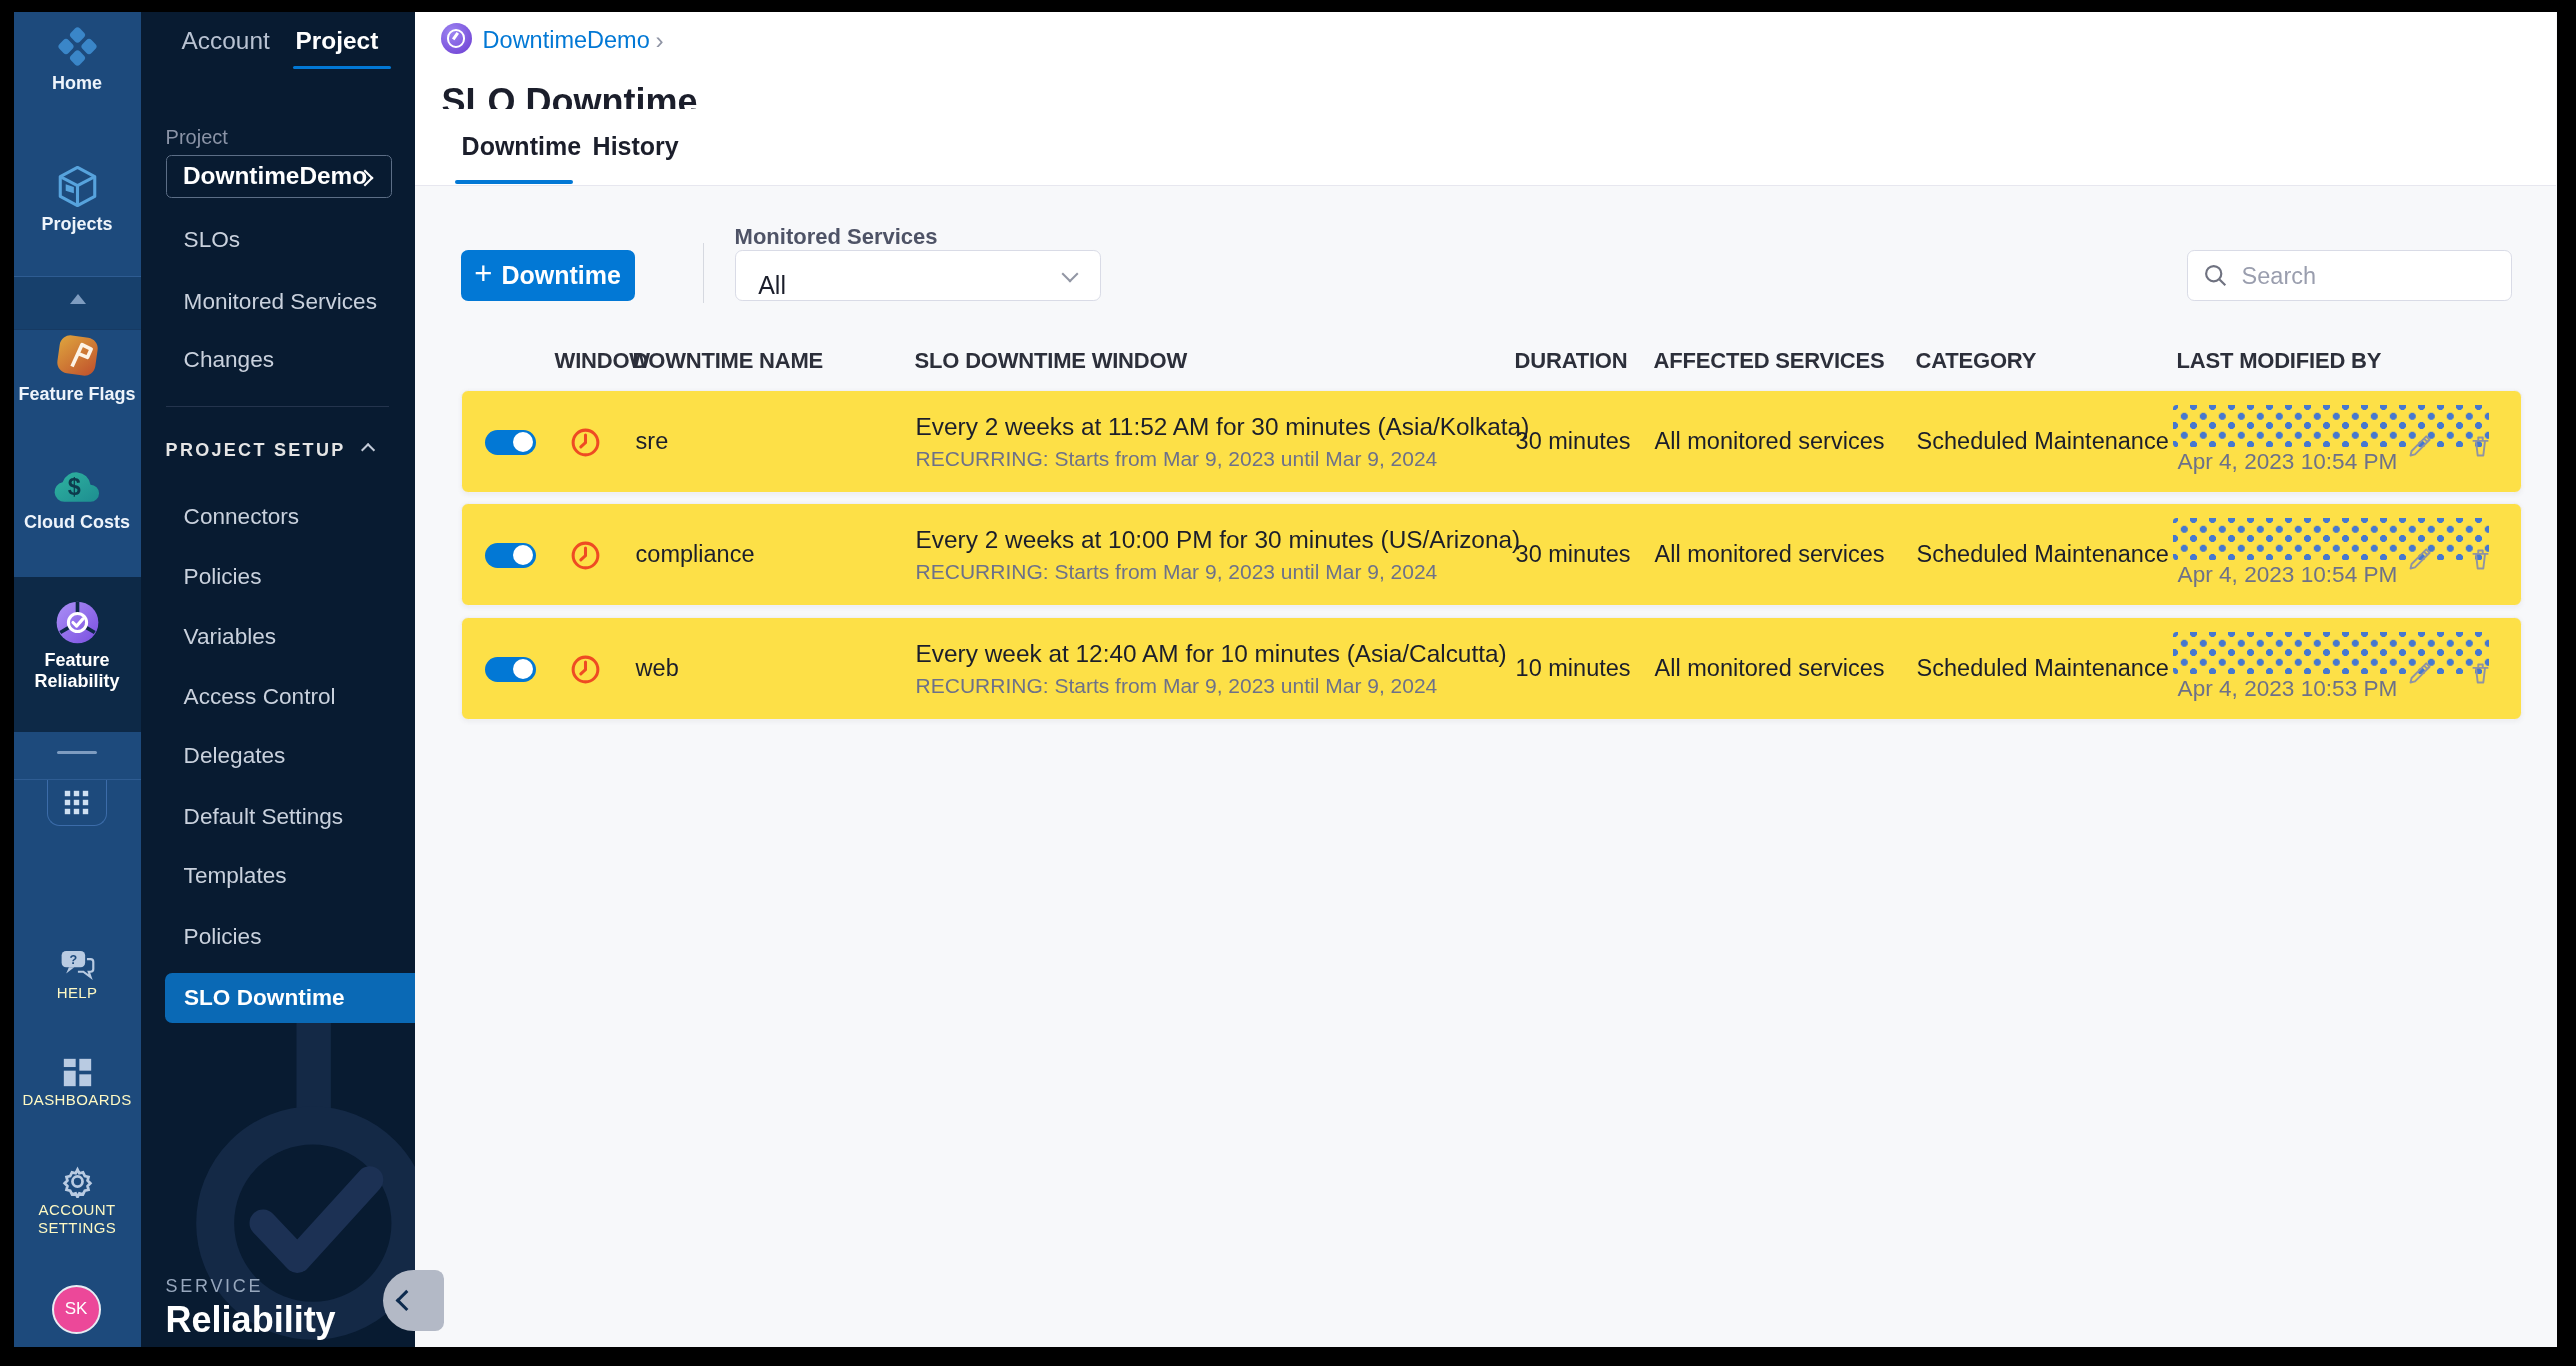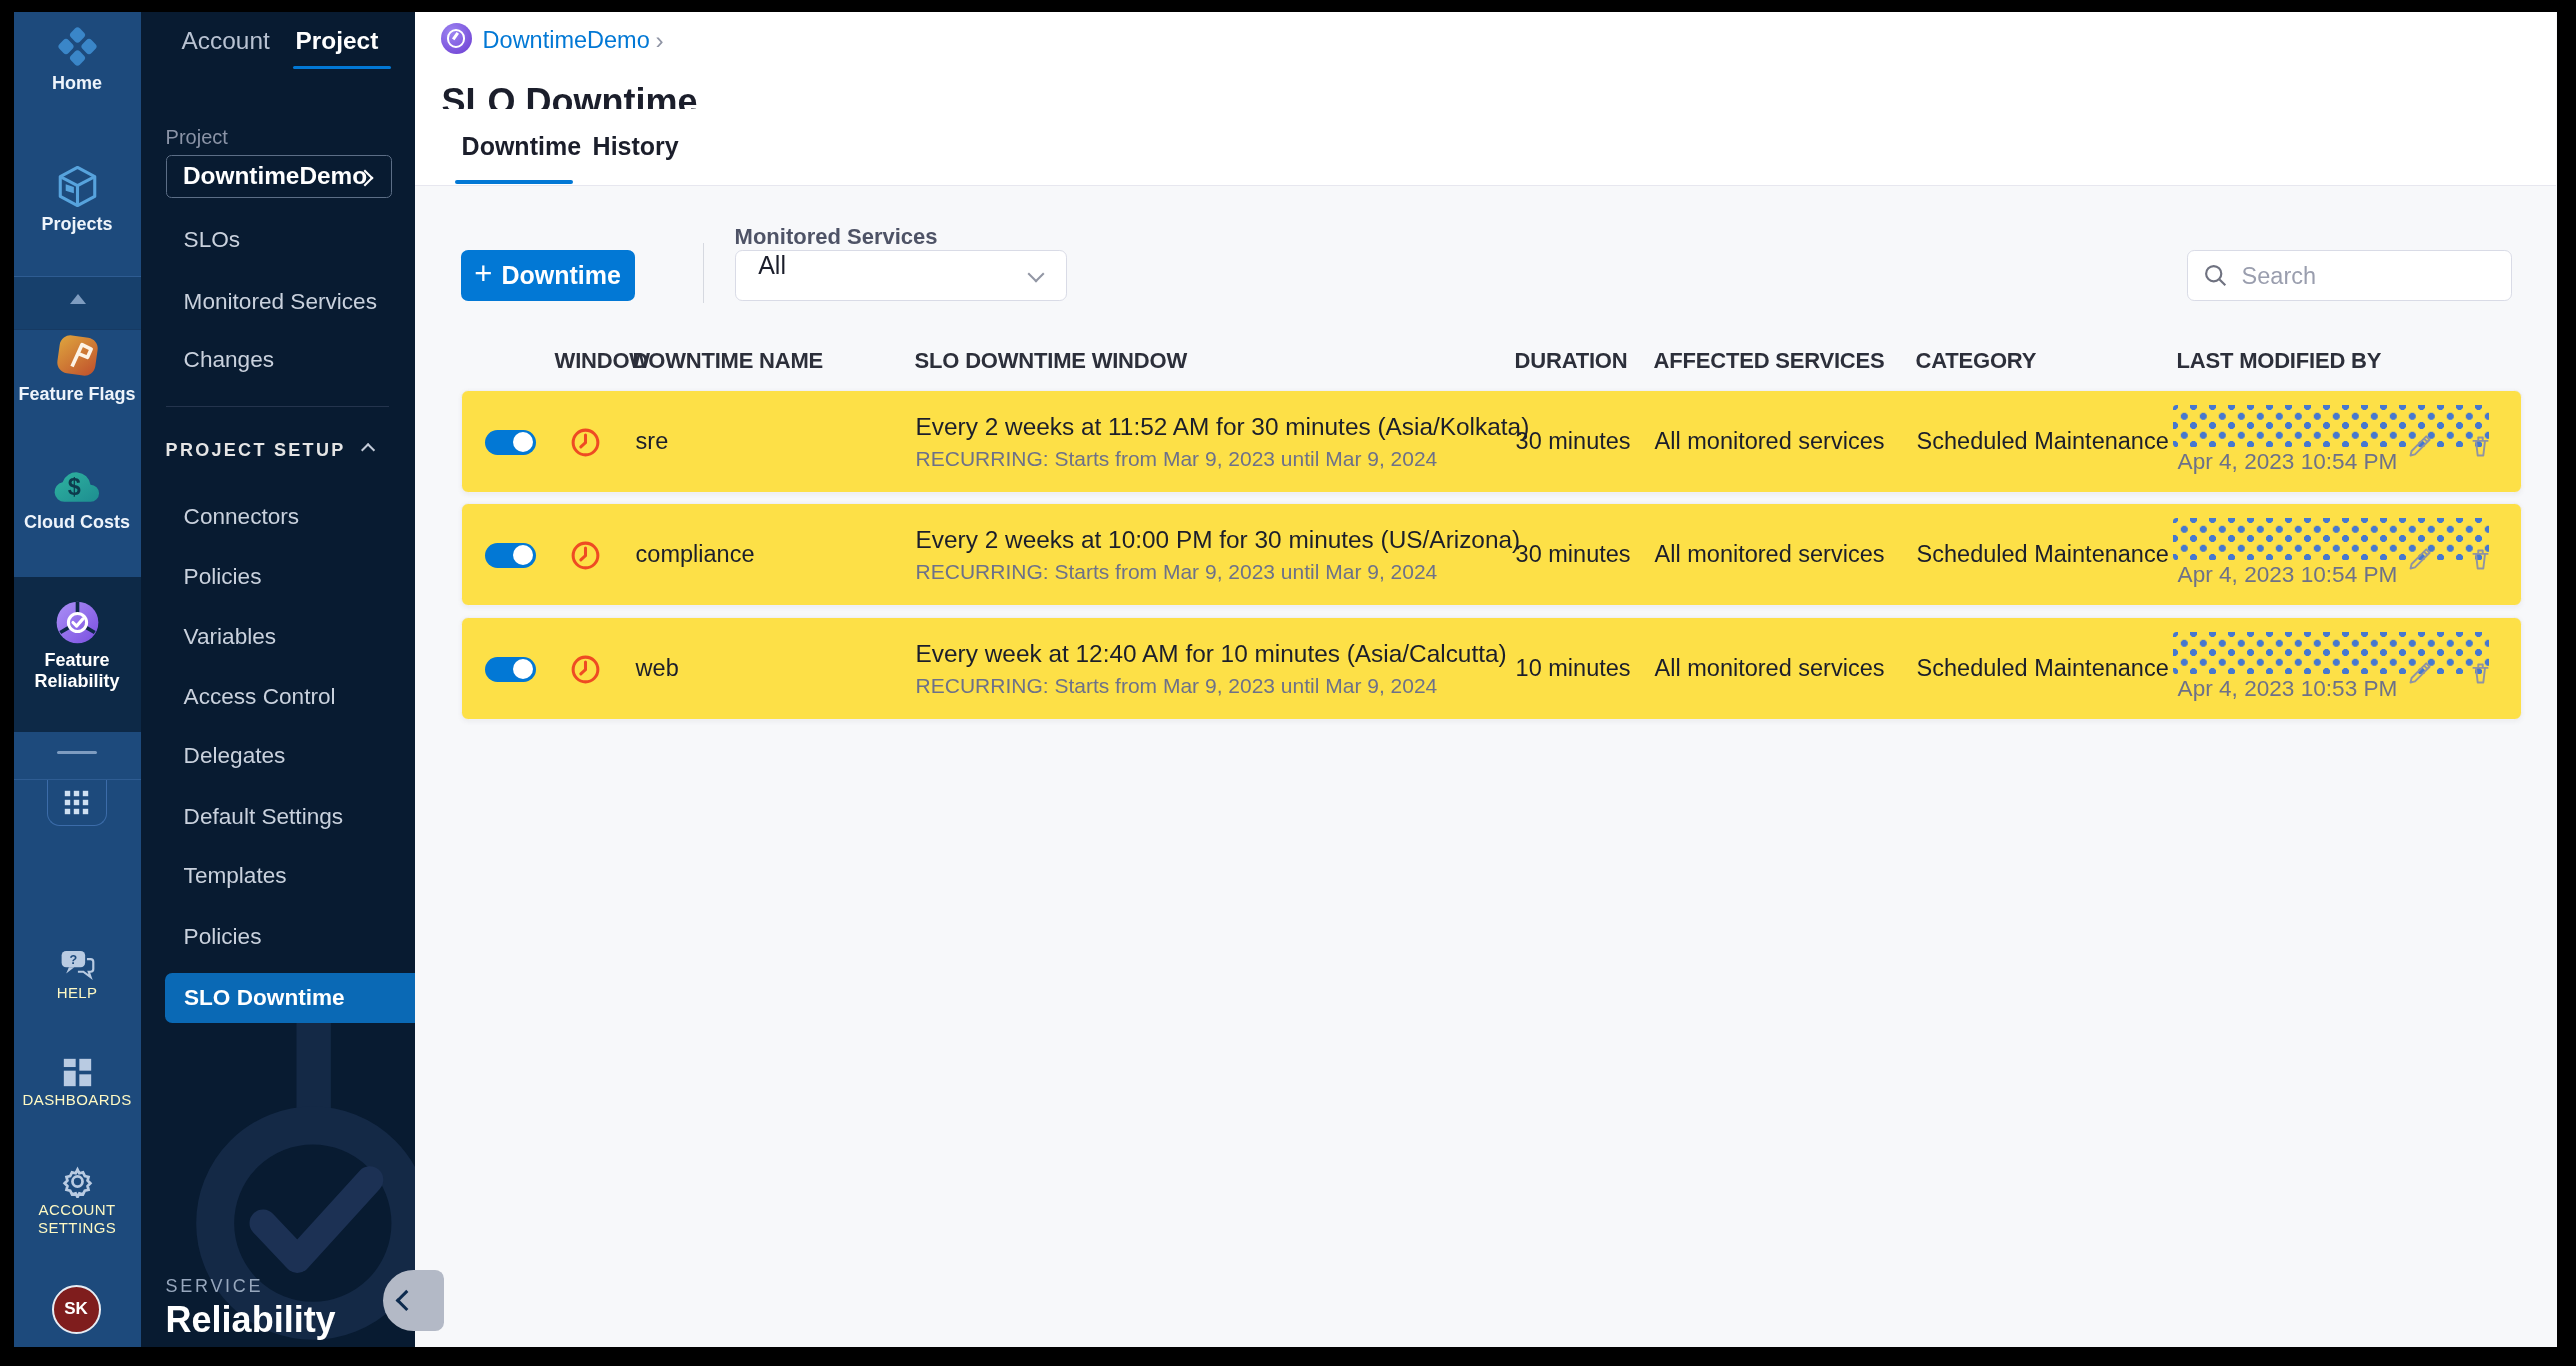--- a/index.html
+++ b/index.html
@@ -14,22 +14,22 @@
   .tri-up{position:absolute;left:56px;top:282px;width:0;height:0;border-left:8.1px solid transparent;
     border-right:8.1px solid transparent;border-bottom:10px solid #7e9cc0;}
   .rail-item{position:absolute;width:127px;text-align:center;color:#eef4fb;}
   .rail-item .lbl{font-size:18px;font-weight:700;line-height:21px;}
   .rail-item .lbl-sm{font-size:15px;font-weight:400;letter-spacing:0.4px;color:#fef9c3;line-height:18px;}
   .rail-ico{display:inline-block;}
   .dashline{position:absolute;left:43px;top:739px;width:40px;height:3.6px;border-radius:1.8px;background:#7e9cc0;}
   .rail-div2{position:absolute;left:0;top:767px;width:127px;border-top:0.9px solid #2e5c92;}
   .grid-tab{position:absolute;left:33px;top:768px;width:58px;height:45px;border:1.4px solid #3c6ca9;border-top:none;
     border-radius:0 0 12.7px 12.7px;display:flex;align-items:center;justify-content:center;}
-  .avatar{position:absolute;left:38px;top:1273px;width:45px;height:45px;border-radius:50%;background:#7f1d1d;
-    border:2.7px solid #e7ecf3;color:#fff;font-size:17px;font-weight:700;display:flex;align-items:center;justify-content:center;}
+  .avatar{position:absolute;left:38px;top:1273px;width:45px;height:45px;border-radius:50%;background:#ec4899;
+    border:2.7px solid #e7ecf3;color:#fff;font-size:17px;font-weight:400;display:flex;align-items:center;justify-content:center;}
 
   
   .sidebar{position:absolute;left:127px;top:0;width:274px;height:100%;background:#081b31;z-index:4;overflow:hidden;}
   .sb-tab{position:absolute;top:15.4px;font-size:24.4px;color:#b8c2d2;}
   .sb-tab.active{color:#fff;font-weight:700;}
   .sb-underline{position:absolute;left:152px;top:54px;width:98px;height:3.6px;border-radius:1.8px;background:#0278d5;}
   .proj-label{position:absolute;left:25px;top:114px;font-size:20px;color:#8b94a7;}
   .proj-dd{position:absolute;left:25px;top:143px;width:226px;height:43px;border:0.9px solid #5c6e86;border-radius:5.4px;
     display:flex;align-items:center;color:#fff;font-size:24.4px;font-weight:700;padding-left:16.3px;box-sizing:border-box;}
   .sb-item{position:absolute;left:43px;font-size:22.6px;color:#c9d1dd;white-space:nowrap;}
@@ -58,22 +58,22 @@
   .tabbar{position:absolute;left:0;top:97px;width:100%;height:76px;background:#fff;border-bottom:0.9px solid #e7e7ef;}
   .ptab{position:absolute;top:23.5px;font-size:25px;font-weight:700;color:#1b1e2b;}
   .ptab-underline{position:absolute;left:41px;top:71px;width:118px;height:4.5px;border-radius:2.7px;background:#0278d5;}
 
   .btn-new{position:absolute;left:47px;top:238px;width:174px;height:51px;background:#0278d5;border:none;border-radius:7.2px;
     color:#fff;display:flex;align-items:center;justify-content:center;cursor:pointer;}
   .btn-new .plus{font-size:31px;font-weight:400;margin-right:9px;margin-top:-2.7px;}
   .btn-new .txt{font-size:25px;font-weight:700;}
   .vdiv{position:absolute;left:289px;top:231px;height:60px;border-left:0.9px solid #d6d9e0;}
   .filter-label{position:absolute;left:321px;top:212px;font-size:22px;font-weight:700;color:#4e5366;}
-  .dd-all{position:absolute;left:321px;top:238px;width:332px;height:51px;background:#fff;border:0.9px solid #d9dbe6;
-    border-radius:7.2px;display:flex;align-items:flex-start;box-sizing:border-box;}
+  .dd-all{position:absolute;left:321px;top:238px;width:366px;height:51px;background:#fff;border:0.9px solid #d9dbe6;
+    border-radius:7.2px;display:flex;align-items:flex-end;box-sizing:border-box;}
   .dd-all .val{margin-left:22.6px;font-size:25px;color:#1b1e2b;}
   .searchbox{position:absolute;left:1773px;top:238px;width:325px;height:51px;background:#fff;border:0.9px solid #d9dbe6;
     border-radius:7.2px;box-sizing:border-box;}
   .searchbox input{position:absolute;left:52px;top:0;width:262px;height:100%;border:none;outline:none;background:transparent;
     font-size:23.5px;color:#3a3d4a;font-family:"Liberation Sans",sans-serif;}
   .searchbox input::placeholder{color:#9a9eae;}
 
   .thead span{position:absolute;top:336px;font-size:22px;font-weight:700;color:#2c2f3a;letter-spacing:-0.2px;white-space:nowrap;}
   .row{position:absolute;left:47px;width:2061px;height:103px;background:#fde047;border:0.9px solid #f0f0f5;border-radius:7.2px;
     box-shadow:0 1.8px 4.5px rgba(96,97,112,.07);box-sizing:border-box;}

